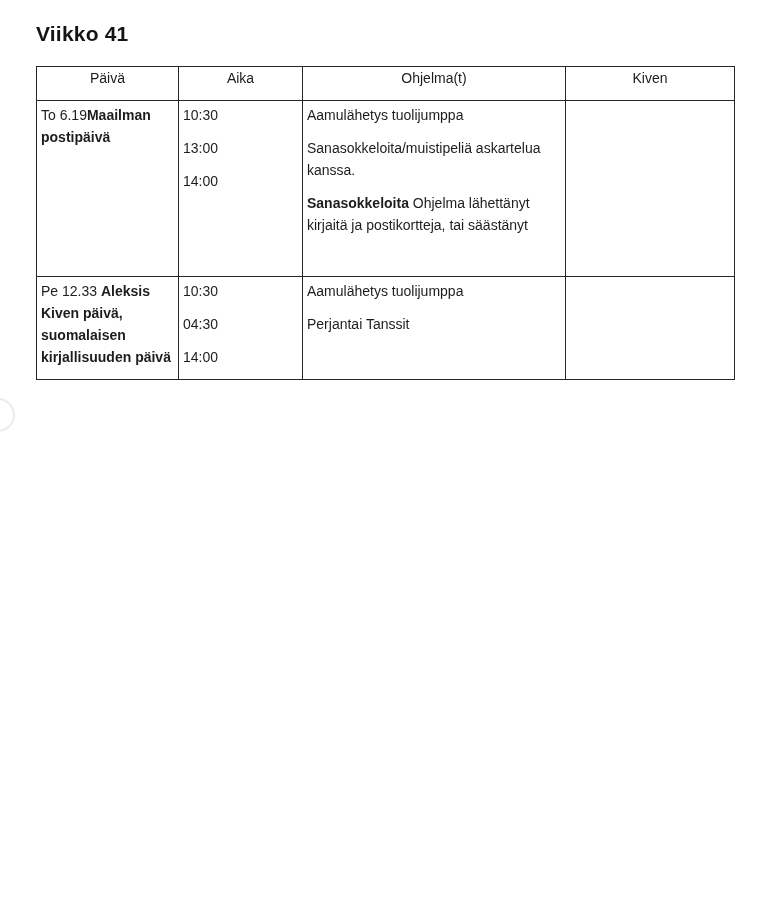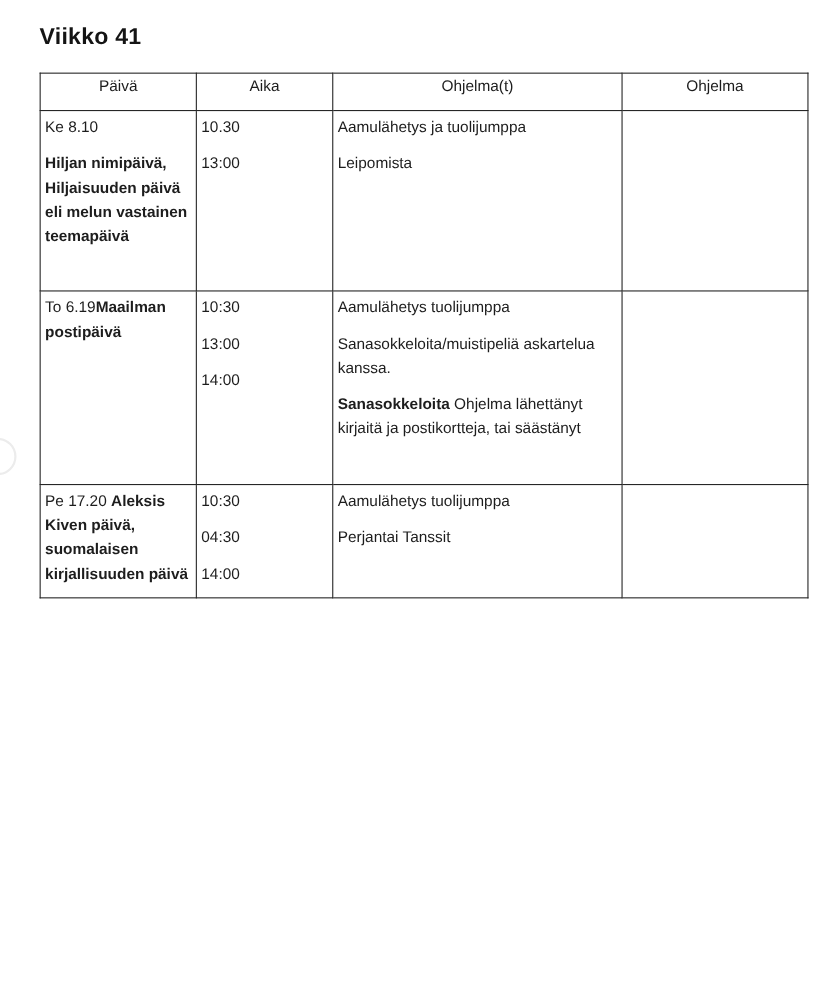--- a/index.html
+++ b/index.html
@@ -87,63 +87,48 @@
       <col class="c-day">
         <col class="c-time">
         <col class="c-prog">
         <col class="c-place">
     </colgroup>
     <thead>
       <tr>
         <th>Päivä</th>
         <th>Aika</th>
         <th>Ohjelma(t)</th>
-        <th>Ohjelma</th>
+        <th>Kiven</th>
       </tr>
     </thead>
     <tbody>
 
 
 
-      <tr class="r3">
-        <td class="cell">
-          <p>Ke 8.10</p>
-          <p class="b">Hiljan nimipäivä, Hiljaisuuden päivä eli melun vastainen teemapäivä</p>
-        </td>
-        <td class="cell">
-          <p>10.30</p>
-          <p>13:00</p>
-        </td>
-        <td class="cell">
-          <p>Aamulähetys ja tuolijumppa</p>
-          <p>Leipomista</p>
-        </td>
-        <td class="cell"></td>
-      </tr>
 
       <tr class="r4">
         <td class="cell">
           <p><span>To 6.19</span><span class="b">Maailman postipäivä</span></p>
         </td>
         <td class="cell">
           <p>10:30</p>
           <p>13:00</p>
           <p>14:00</p>
         </td>
         <td class="cell">
           <p>Aamulähetys tuolijumppa</p>
           <p>Sanasokkeloita/muistipeliä askartelua kanssa.</p>
           <p><span class="b">Sanasokkeloita</span><span> Ohjelma lähettänyt kirjaitä ja postikortteja, tai säästänyt</span></p>
         </td>
         <td class="cell"></td>
       </tr>
 
       <tr class="r5">
         <td class="cell">
-          <p><span>Pe 17.20 </span><span class="b">Aleksis Kiven päivä, suomalaisen kirjallisuuden päivä</span></p>
+          <p><span>Pe 12.33 </span><span class="b">Aleksis Kiven päivä, suomalaisen kirjallisuuden päivä</span></p>
         </td>
         <td class="cell">
           <p>10:30</p>
           <p>04:30</p>
           <p>14:00</p>
         </td>
         <td class="cell">
           <p>Aamulähetys tuolijumppa</p>
           <p>Perjantai Tanssit</p>
         </td>

